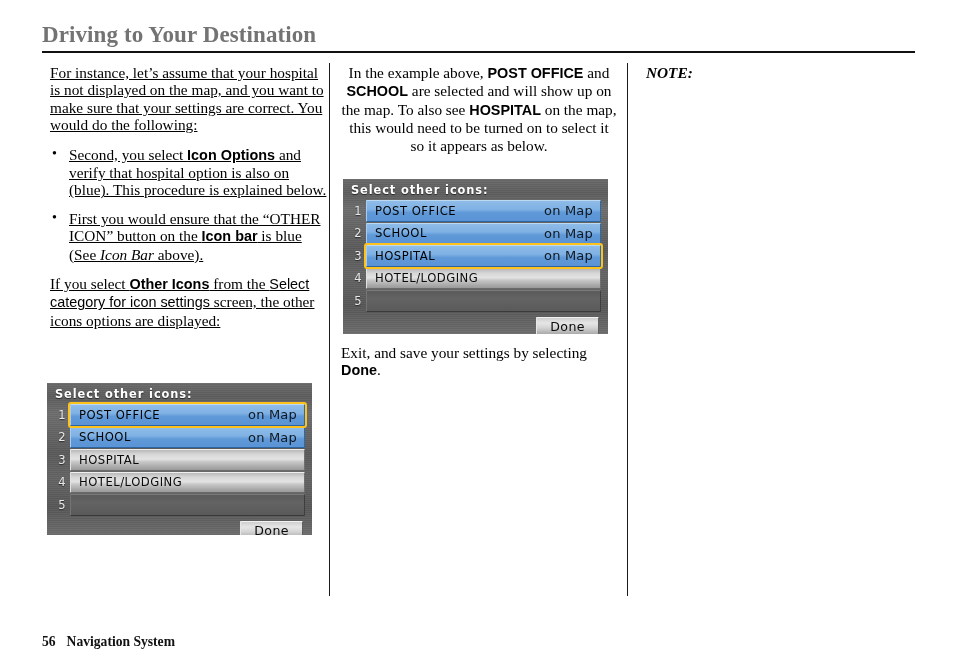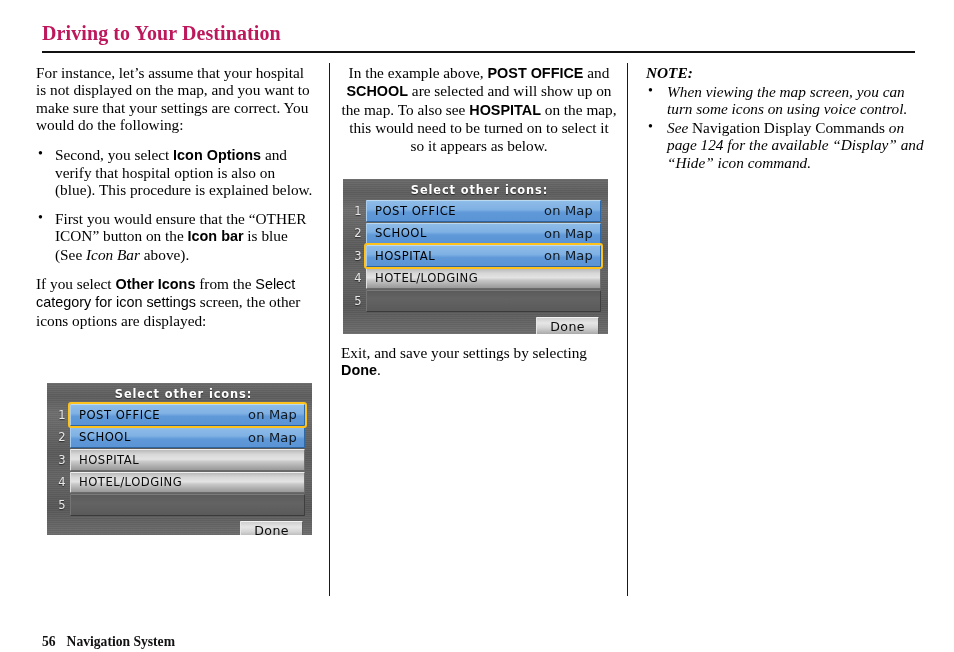--- a/index.html
+++ b/index.html
@@ -16,23 +16,23 @@
     overflow: hidden;
   }
 
   
   .page-title {
     position: absolute;
     left: 42px;
     top: 22px;
     font-family: "Liberation Serif", serif;
     font-weight: bold;
-    font-size: 20px;
+    font-size: 23px;
     letter-spacing: 0.1px;
-    color: #be185d;
+    color: #737373;
   }
   .title-rule {
     position: absolute;
     left: 42px;
     top: 51px;
     width: 873px;
     height: 2px;
     background: #111;
   }
 
@@ -45,21 +45,21 @@
     background: #1a1a1a;
   }
   .col-divider.d1 { left: 329px; }
   .col-divider.d2 { left: 627px; }
 
   
   .column {
     position: absolute;
     top: 64px;
   }
-  .col1 { left: 36px; width: 278px; }
+  .col1 { left: 50px; width: 278px; text-decoration: underline; }
   .col2 { left: 341px; width: 276px; }
   .col3 { left: 646px; width: 280px; }
 
   p.body {
     margin: 0 0 12px 0;
     font-size: 15.3px;
     line-height: 17.4px;
     font-family: "Liberation Serif", serif;
     text-align: left;
   }
@@ -162,21 +162,20 @@
   .nav-head {
     position: relative;
     z-index: 2;
     color: #ffffff;
     font-family: "DejaVu Sans", sans-serif;
     font-weight: bold;
     font-size: 11.4px;
     letter-spacing: 0.9px;
     padding: 4px 0 3px 8px;
     text-shadow: 0 1px 1px rgba(0,0,0,0.6);
-    text-align: center;
   }
 
   .nav-rows {
     position: relative;
     z-index: 2;
     padding: 0 7px 0 7px;
   }
   .nav-row {
     display: flex;
     align-items: stretch;
@@ -411,21 +410,17 @@
     <div class="done-btn">Done</div>
   </div>
 </div>
 
 <div class="column" style="left:341px; top:344px; width:276px;">
   <p class="body"><span>Exit, and save your settings by selecting </span><span class="sb">Done</span><span>.</span></p>
 </div>
 
 <div class="column col3">
   <div class="note-title">NOTE:</div>
-  <ul class="note-list">
-    <li><span>When viewing the map screen, you can turn some icons on using voice control.</span></li>
-    <li><span>See </span><span class="noit">Navigation Display Commands</span><span> on page 124  for the available “Display” and “Hide” icon command.</span></li>
-  </ul>
 </div>
 
 <div class="footer">
   <span class="pg">56</span><span>Navigation System</span>
 </div>
 
 </body></html>

